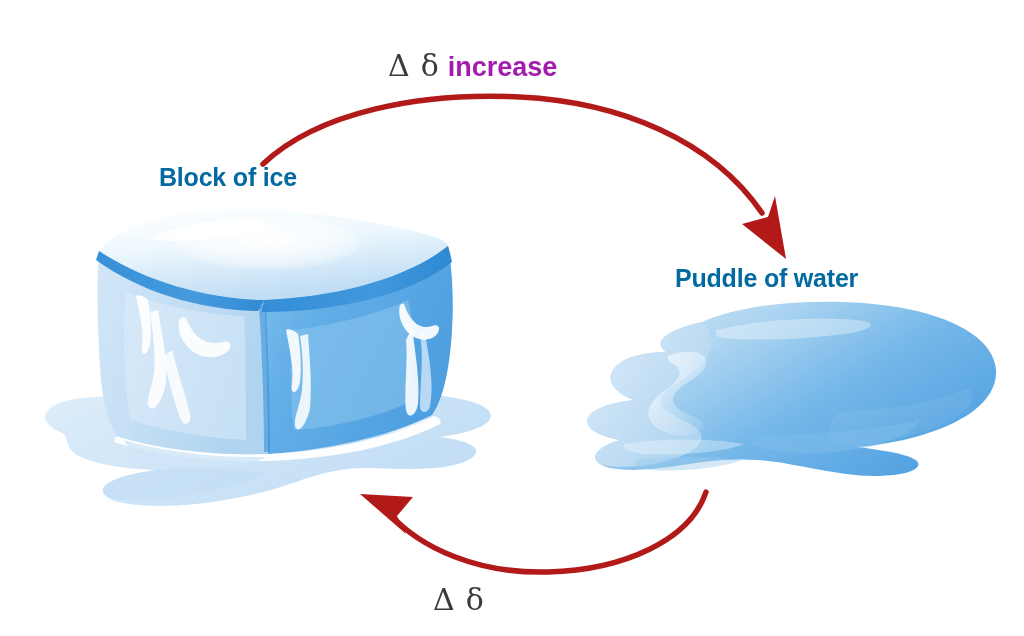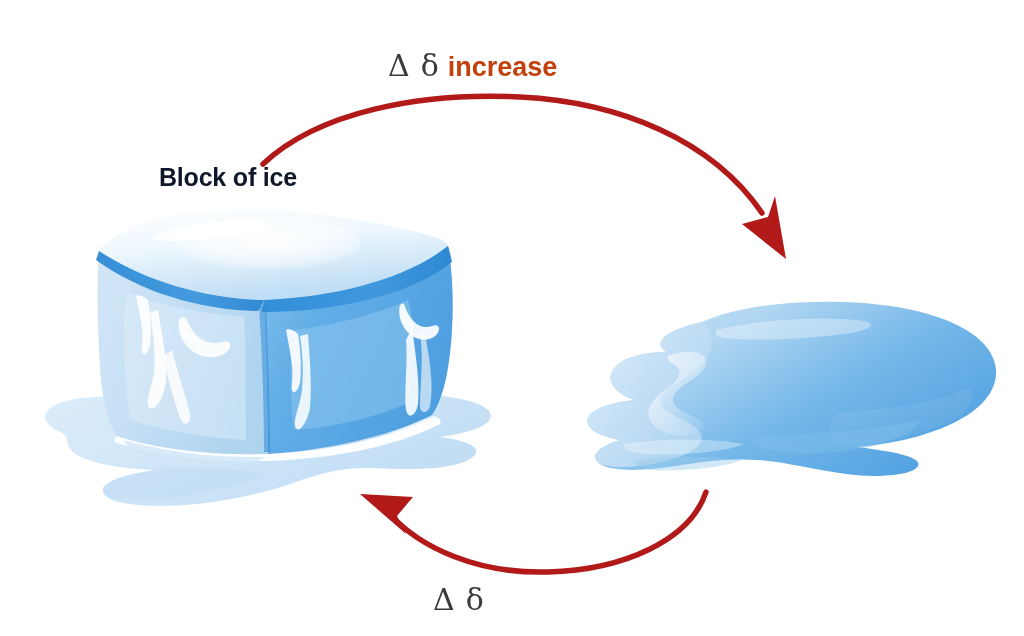--- a/index.html
+++ b/index.html
@@ -21,21 +21,21 @@
     left: 0;
     top: 0;
     width: 1024px;
     height: 636px;
   }
 
   
   .label {
     position: absolute;
     white-space: nowrap;
-    color: #0f172a;
+    color: #0369a1;
     font-family: "Liberation Sans", sans-serif;
     font-weight: bold;
     letter-spacing: -0.2px;
   }
   #label-block-of-ice {
     left: 159px;
     top: 163px;
     font-size: 25px;
   }
   #label-puddle-of-water {
@@ -53,21 +53,21 @@
   .greek-label .sym {
     font-family: "DejaVu Serif", serif;
     font-size: 30px;
     font-weight: normal;
     color: #3b3b3b;
   }
   .greek-label .word {
     font-family: "Liberation Sans", sans-serif;
     font-size: 27px;
     font-weight: bold;
-    color: #c2410c;
+    color: #a21caf;
   }
   #label-increase {
     left: 388px;
     top: 48px;
   }
   #label-increase .sym.delta-cap { margin-right: 11px; }
   #label-increase .sym.delta-low { margin-right: 9px; }
   #label-decrease {
     left: 433px;
     top: 582px;
@@ -259,19 +259,20 @@
   </svg>
 
   <div class="greek-label" id="label-increase">
     <span class="sym delta-cap">Δ</span>
     <span class="sym delta-low">δ</span>
     <span class="word">increase</span>
   </div>
 
   <div class="label" id="label-block-of-ice">Block of ice</div>
 
+  <div class="label" id="label-puddle-of-water">Puddle of water</div>
 
   <div class="greek-label" id="label-decrease">
     <span class="sym delta-cap">Δ</span>
     <span class="sym delta-low">δ</span>
   </div>
 
 </div>
 
 </body></html>

